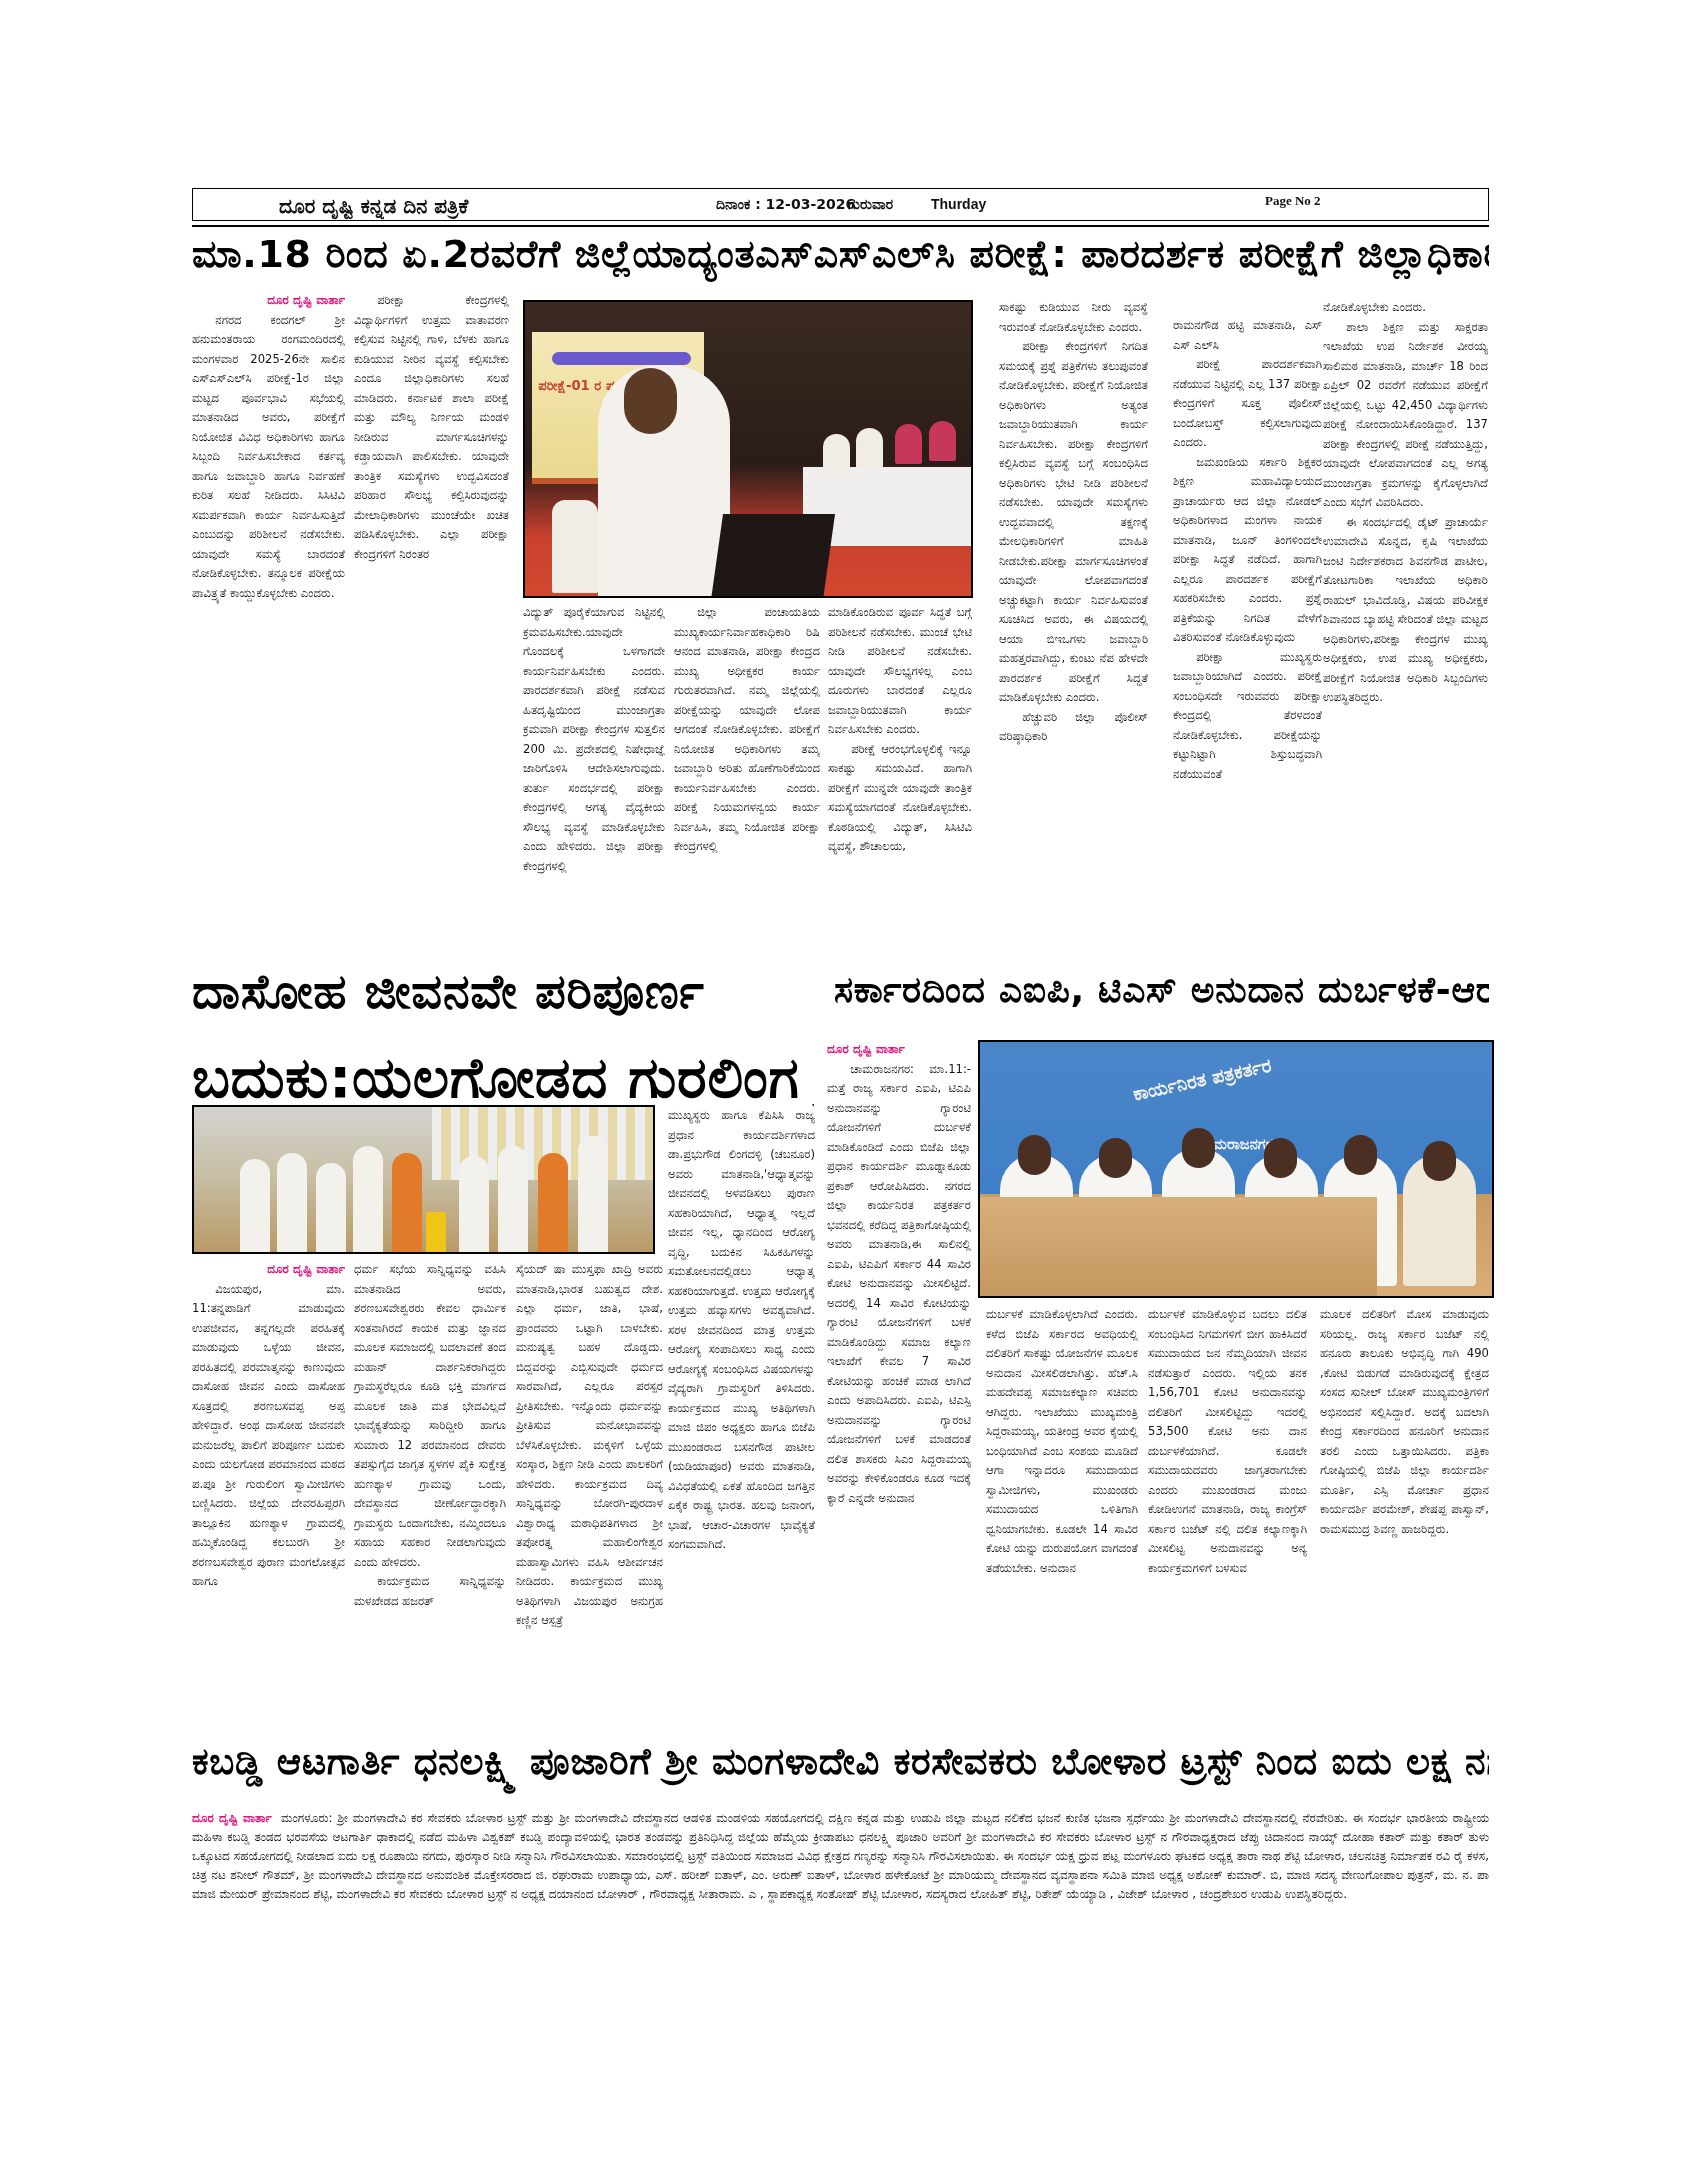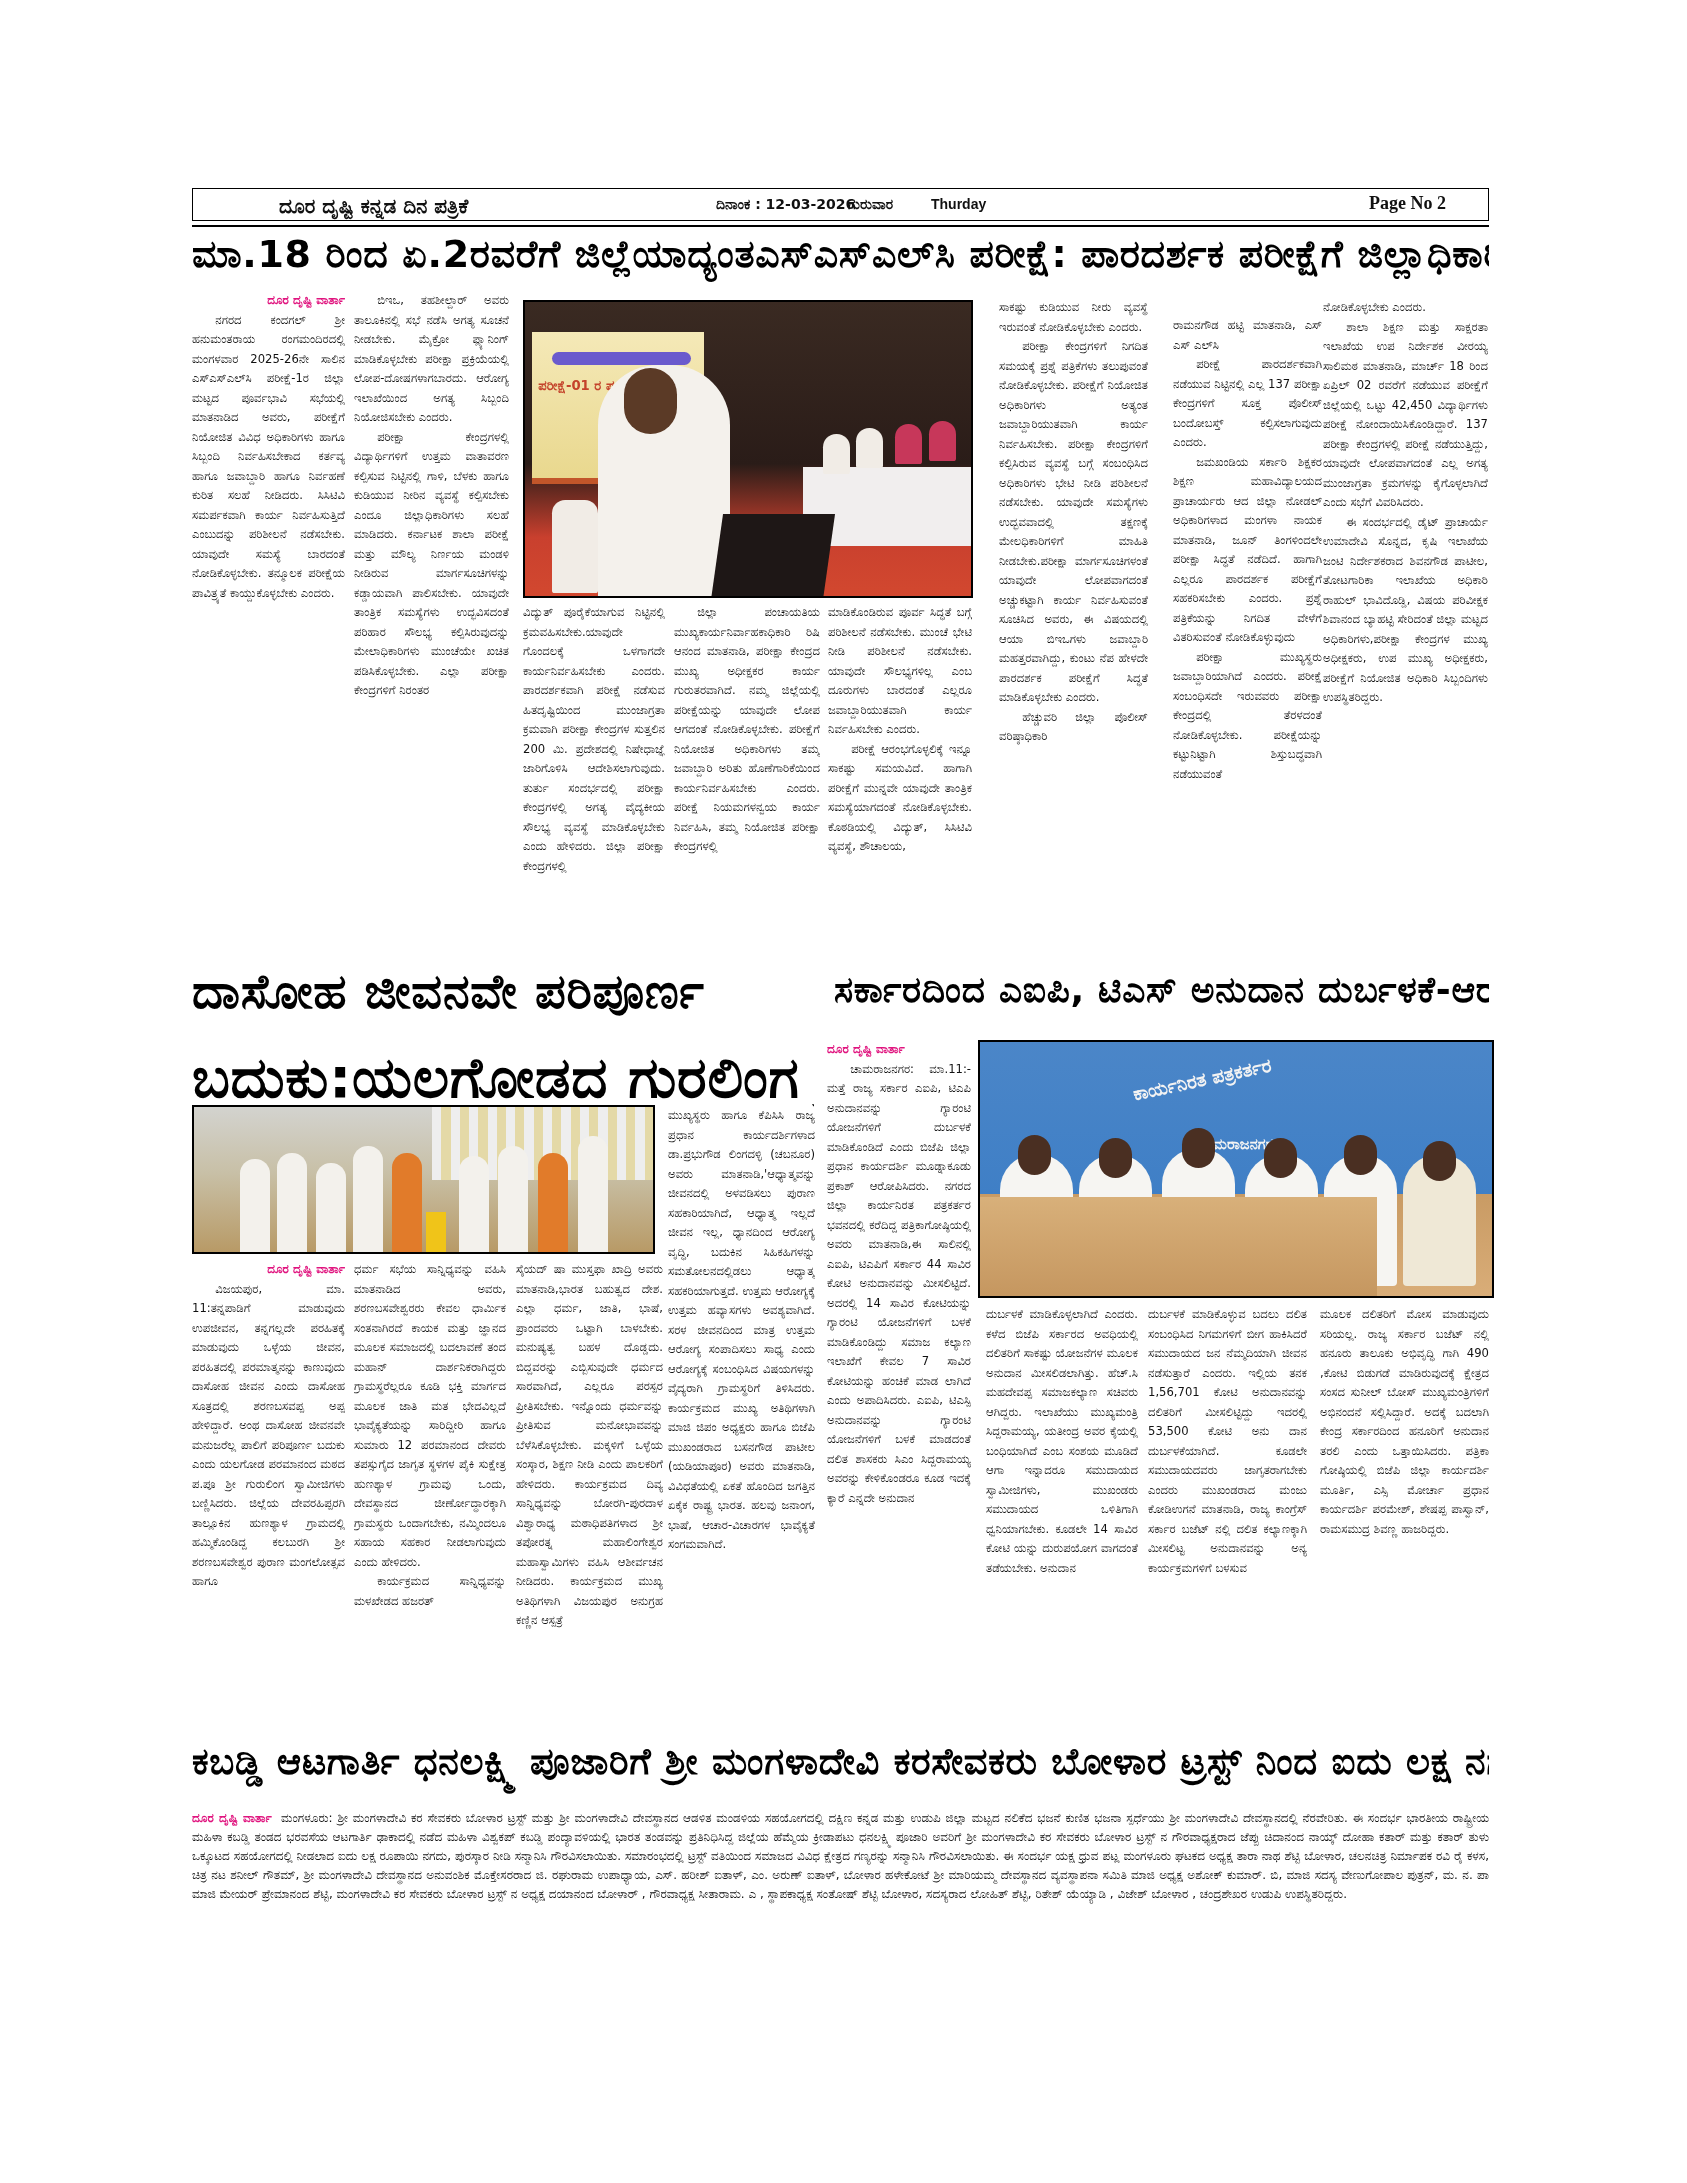--- a/index.html
+++ b/index.html
@@ -8,21 +8,21 @@
 
   .masthead {
     position: absolute; left: 192px; top: 188px; width: 1297px; height: 33px;
     border: 1.3px solid #000; display: flex; align-items: center;
     font-family: "DejaVu Sans", sans-serif;
   }
   .mh-title { position: absolute; left: 86px; top: 5.3px; font-size: 20px; font-weight: bold; }
   .mh-date { position: absolute; left: 523px; top: 6.6px; font-size: 14px; font-weight: bold; }
   .mh-day { position: absolute; left: 655px; top: 6.6px; font-size: 14px; font-weight: bold; }
   .mh-dayen { position: absolute; left: 738px; top: 6.6px; font-size: 14px; font-weight: bold; font-family: Liberation Sans, sans-serif; }
-  .mh-page { position: absolute; left: 1176px; top: 4px; font-size: 18px; font-weight: bold; font-family: "Liberation Serif", serif; }
+  .mh-page { position: absolute; left: 1072px; top: 4px; font-size: 13px; font-weight: bold; font-family: "Liberation Serif", serif; }
   .mh-rule { position: absolute; left: 192px; top: 225px; width: 1297px; height: 2px; background:#000; }
 
   .headline {
     position: absolute; font-weight: bold; color: #000;
     font-family: "DejaVu Sans", sans-serif; white-space: nowrap; overflow: hidden;
     letter-spacing: 0.7px;
   }
   .hl1 { left: 192px; top: 232px; width: 1297px; height: 53px; font-size: 38px; }
   .hl2 { left: 192px; top: 963px; width: 622px; height: 66px; font-size: 48px; }
   .hl3 { left: 834px; top: 969px; width: 655px; height: 60px; font-size: 36px; }
@@ -81,21 +81,20 @@
 <div class="headline hl1">ಮಾ.18 ರಿಂದ ಏ.2ರವರೆಗೆ ಜಿಲ್ಲೆಯಾದ್ಯಂತಎಸ್‌ಎಸ್‌ಎಲ್‌ಸಿ ಪರೀಕ್ಷೆ: ಪಾರದರ್ಶಕ ಪರೀಕ್ಷೆಗೆ ಜಿಲ್ಲಾಧಿಕಾರಿ ಡಾ. ಆನಂದ ಸೂಚನೆ</div>
 
 <div class="col" style="left:192px; top:291px; width:153px; height:668px;">
   <span class="byline">ದೂರ ದೃಷ್ಟಿ ವಾರ್ತಾ</span>
   <div class="flow">
       <p>ನಗರದ ಕಂದಗಲ್ ಶ್ರೀ ಹನುಮಂತರಾಯ ರಂಗಮಂದಿರದಲ್ಲಿ ಮಂಗಳವಾರ 2025-26ನೇ ಸಾಲಿನ ಎಸ್‌ಎಸ್‌ಎಲ್‌ಸಿ ಪರೀಕ್ಷೆ-1ರ ಜಿಲ್ಲಾ ಮಟ್ಟದ ಪೂರ್ವಭಾವಿ ಸಭೆಯಲ್ಲಿ ಮಾತನಾಡಿದ ಅವರು, ಪರೀಕ್ಷೆಗೆ ನಿಯೋಜಿತ ವಿವಿಧ ಅಧಿಕಾರಿಗಳು ಹಾಗೂ ಸಿಬ್ಬಂದಿ ನಿರ್ವಹಿಸಬೇಕಾದ ಕರ್ತವ್ಯ ಹಾಗೂ ಜವಾಬ್ದಾರಿ ಹಾಗೂ ನಿರ್ವಹಣೆ ಕುರಿತ ಸಲಹೆ ನೀಡಿದರು. ಸಿಸಿಟಿವಿ ಸಮರ್ಪಕವಾಗಿ ಕಾರ್ಯ ನಿರ್ವಹಿಸುತ್ತಿದೆ ಎಂಬುದನ್ನು ಪರಿಶೀಲನೆ ನಡೆಸಬೇಕು. ಯಾವುದೇ ಸಮಸ್ಯೆ ಬಾರದಂತೆ ನೋಡಿಕೊಳ್ಳಬೇಕು. ತನ್ಮೂಲಕ ಪರೀಕ್ಷೆಯ ಪಾವಿತ್ರ್ಯತೆ ಕಾಯ್ದುಕೊಳ್ಳಬೇಕು ಎಂದರು.</p>
     </div>
 </div>
 <div class="col" style="left:354px; top:291px; width:155px; height:668px;">
   <div class="flow">
-      <p class="first" style="text-indent: 2em;">ಬಿಇಒ, ತಹಶೀಲ್ದಾರ್ ಅವರು ತಾಲೂಕಿನಲ್ಲಿ ಸಭೆ ನಡೆಸಿ ಅಗತ್ಯ ಸೂಚನೆ ನೀಡಬೇಕು. ಮೈಕ್ರೋ ಪ್ಲ್ಯಾನಿಂಗ್ ಮಾಡಿಕೊಳ್ಳಬೇಕು ಪರೀಕ್ಷಾ ಪ್ರಕ್ರಿಯೆಯಲ್ಲಿ ಲೋಪ-ದೋಷಗಳಾಗಬಾರದು. ಆರೋಗ್ಯ ಇಲಾಖೆಯಿಂದ ಅಗತ್ಯ ಸಿಬ್ಬಂದಿ ನಿಯೋಜಿಸಬೇಕು ಎಂದರು.</p>
       <p>ಪರೀಕ್ಷಾ ಕೇಂದ್ರಗಳಲ್ಲಿ ವಿದ್ಯಾರ್ಥಿಗಳಿಗೆ ಉತ್ತಮ ವಾತಾವರಣ ಕಲ್ಪಿಸುವ ನಿಟ್ಟಿನಲ್ಲಿ ಗಾಳಿ, ಬೆಳಕು ಹಾಗೂ ಕುಡಿಯುವ ನೀರಿನ ವ್ಯವಸ್ಥೆ ಕಲ್ಪಿಸಬೇಕು ಎಂದೂ ಜಿಲ್ಲಾಧಿಕಾರಿಗಳು ಸಲಹೆ ಮಾಡಿದರು. ಕರ್ನಾಟಕ ಶಾಲಾ ಪರೀಕ್ಷೆ ಮತ್ತು ಮೌಲ್ಯ ನಿರ್ಣಯ ಮಂಡಳಿ ನೀಡಿರುವ ಮಾರ್ಗಸೂಚಿಗಳನ್ನು ಕಡ್ಡಾಯವಾಗಿ ಪಾಲಿಸಬೇಕು. ಯಾವುದೇ ತಾಂತ್ರಿಕ ಸಮಸ್ಯೆಗಳು ಉದ್ಭವಿಸದಂತೆ ಪರಿಹಾರ ಸೌಲಭ್ಯ ಕಲ್ಪಿಸಿರುವುದನ್ನು ಮೇಲಾಧಿಕಾರಿಗಳು ಮುಂಚೆಯೇ ಖಚಿತ ಪಡಿಸಿಕೊಳ್ಳಬೇಕು. ಎಲ್ಲಾ ಪರೀಕ್ಷಾ ಕೇಂದ್ರಗಳಿಗೆ ನಿರಂತರ</p>
     </div>
 </div>
 
 <div class="photo ph1">
   <div class="banner"></div>
   <div class="banner-pill"></div>
   <div class="banner-text">ಪರೀಕ್ಷೆ-01 ರ ಪೂರ್ವಭಾವಿ ಸಭೆ</div>
   <div class="table"></div>
   <div class="guest" style="left:298px; top:132px;"></div>

